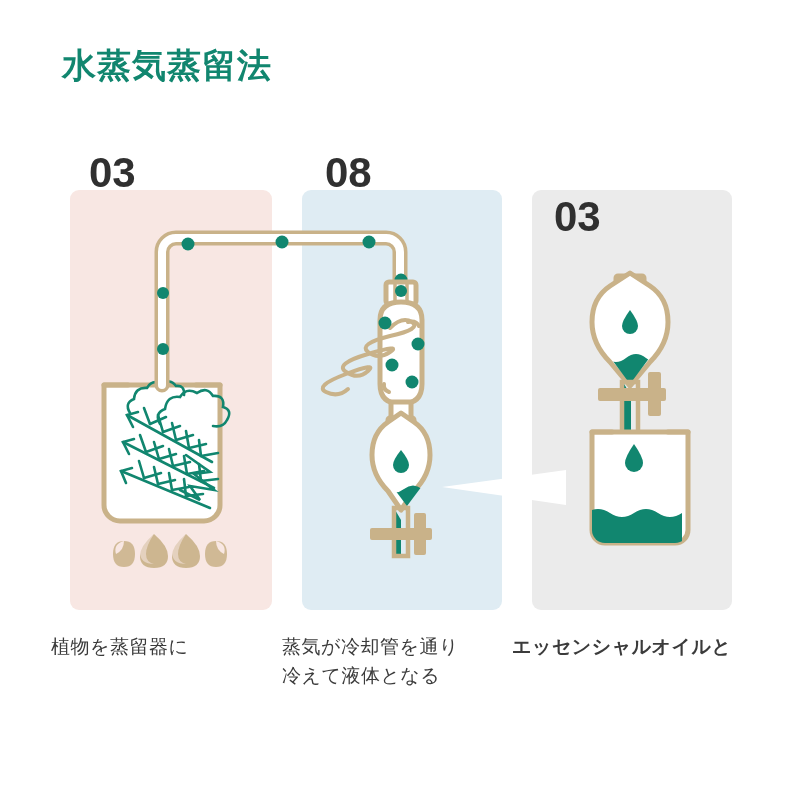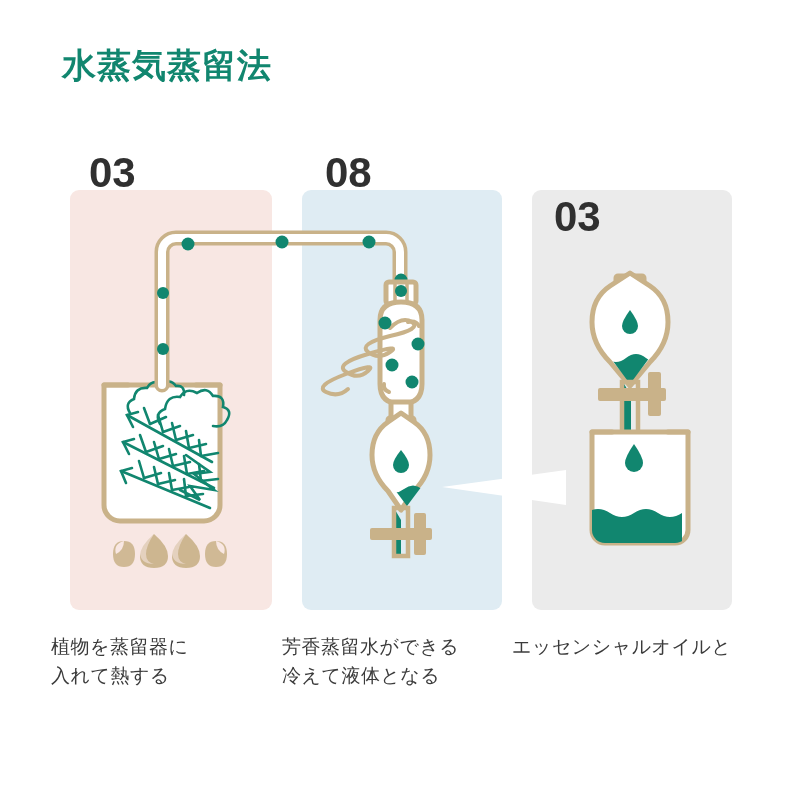--- a/index.html
+++ b/index.html
@@ -58,21 +58,21 @@
     top: 632px;
     width: 240px;
     text-align: left;
     font-size: 19px;
     line-height: 1.55;
     color: #3b3b3b;
     letter-spacing: 0.5px;
   }
   .cap-1 { left: 51px; }
   .cap-2 { left: 282px; }
-  .cap-3 { left: 512px; }
+  .cap-3 { left: 512px; font-weight: bold; }
   .caption .line { display: block; white-space: nowrap; }
 
   #art {
     position: absolute;
     left: 0; top: 0;
     width: 800px;
     height: 800px;
     pointer-events: none;
   }
 </style>
@@ -275,23 +275,22 @@
       </g>
     </g>
   </svg>
 
   <div class="step-num num-1">03</div>
   <div class="step-num num-2">08</div>
   <div class="step-num num-3">03</div>
 
   <div class="caption cap-1">
     <span class="line">植物を蒸留器に</span>
-    <span class="line">入れて熱する</span>
   </div>
   <div class="caption cap-2">
-    <span class="line">芳香蒸留水ができる</span>
+    <span class="line">蒸気が冷却管を通り</span>
     <span class="line">冷えて液体となる</span>
   </div>
   <div class="caption cap-3">
     <span class="line">エッセンシャルオイルと</span>
   </div>
 
 </div>
 
 </body></html>

